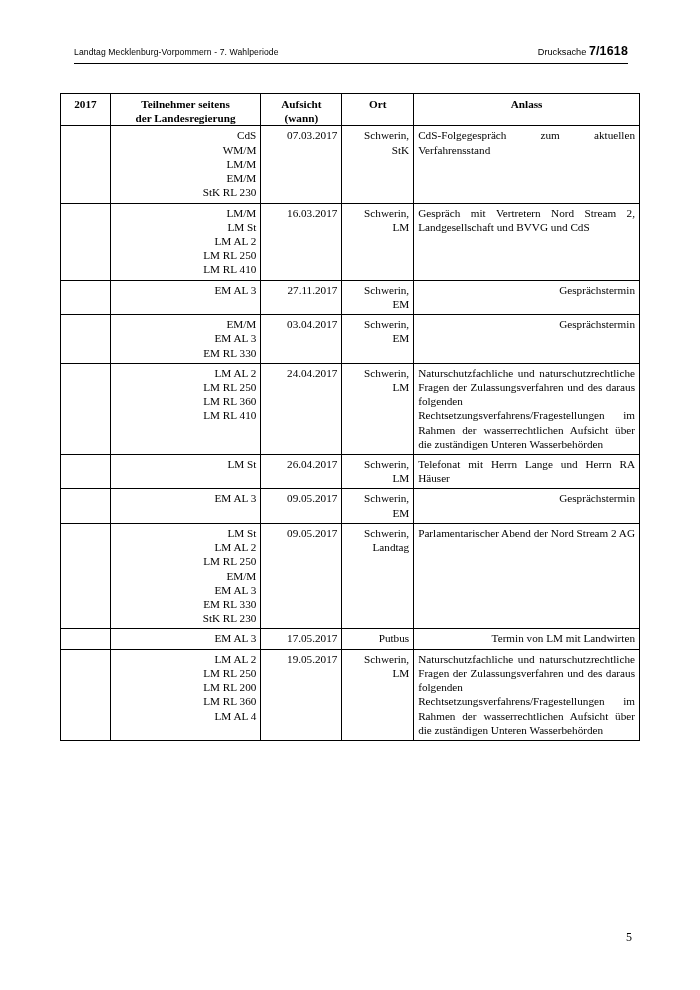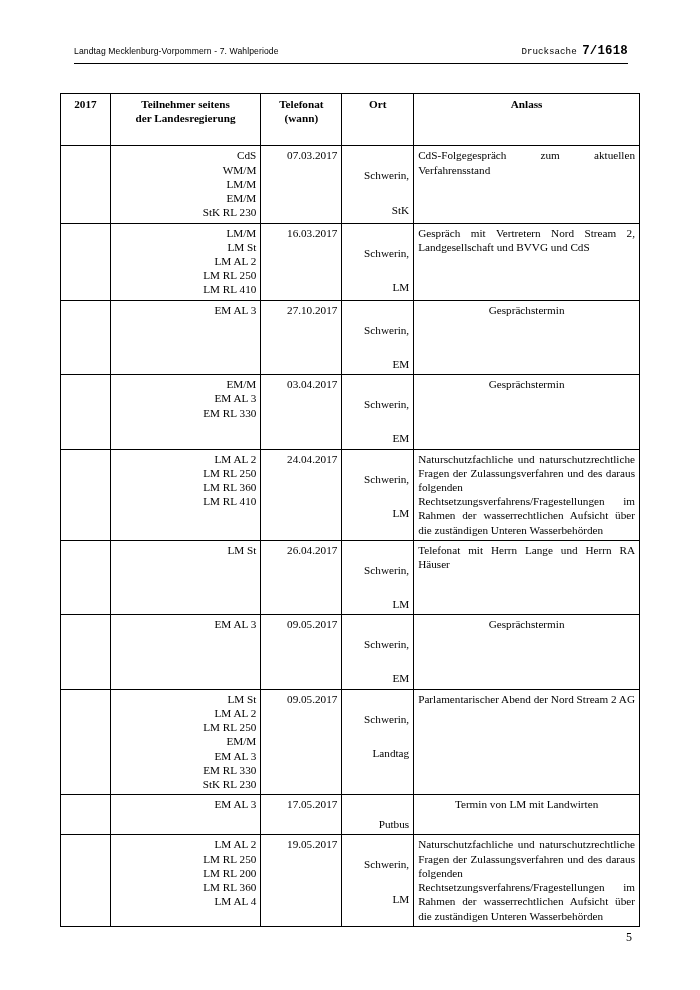--- a/index.html
+++ b/index.html
@@ -29,21 +29,20 @@
     font-family: "Liberation Sans", sans-serif;
     font-size: 8.6px;
     padding: 0 12px 0 14px;
   }
   .header-left {
     letter-spacing: 0.1px;
   }
   .header-right {
     font-size: 9.2px;
     white-space: nowrap;
-    font-family: Liberation Mono, monospace;
   }
   .header-right .ds-label {
     font-size: 9.2px;
   }
   .header-right .ds-number {
     font-size: 12.4px;
     font-weight: bold;
     letter-spacing: 0.2px;
   }
   .header-rule {
@@ -63,35 +62,35 @@
   table.doc-table td {
     border: 1px solid #000;
     vertical-align: top;
     padding: 2px 4px 3px 4px;
     line-height: 1.27;
   }
   table.doc-table thead th {
     text-align: center;
     font-weight: bold;
     padding-top: 3px;
-    padding-bottom: 20px;
+    padding-bottom: 0;
   }
   col.c-year      { width: 8.6%; }
   col.c-part      { width: 26.0%; }
   col.c-time      { width: 14.0%; }
   col.c-place     { width: 12.4%; }
   col.c-occasion  { width: 39.0%; }
 
   td.year-cell { text-align: center; }
   td.part-cell, td.time-cell, td.place-cell { text-align: right; }
   td.occasion-cell { text-align: justify; text-justify: inter-word; }
-  td.occasion-cell.nojust { text-align: center; }
+  td.occasion-cell.nojust { text-align: right; }
 
   .linelist span { display: block; white-space: nowrap; }
-  .placelist span { display: block; white-space: nowrap; margin-top: 20px; }
+  .placelist span { display: block; white-space: nowrap; }
 
   
   .page-number {
     position: absolute;
     right: 68px;
     bottom: 45px;
     font-size: 12px;
     font-family: "Liberation Serif", serif;
   }
 </style>
@@ -118,21 +117,21 @@
       <col class="c-occasion">
     </colgroup>
     <thead>
       <tr>
         <th>2017</th>
         <th>
           <div>Teilnehmer seitens</div>
           <div>der Landesregierung</div>
         </th>
         <th>
-          <div>Telefonat</div>
+          <div>Aufsicht</div>
           <div>(wann)</div>
         </th>
         <th>Ort</th>
         <th>Anlass</th>
       </tr>
     </thead>
     <tbody>
         <tr>
           <td class="year-cell"></td>
           <td class="part-cell">
@@ -173,21 +172,21 @@
           </td>
           <td class="occasion-cell">Gespräch mit Vertretern Nord Stream 2, Landgesellschaft und BVVG und CdS</td>
         </tr>
         <tr>
           <td class="year-cell"></td>
           <td class="part-cell">
             <div class="linelist">
               <span>EM AL 3</span>
             </div>
           </td>
-          <td class="time-cell">27.10.2017</td>
+          <td class="time-cell">27.11.2017</td>
           <td class="place-cell">
             <div class="placelist">
               <span>Schwerin,</span>
               <span>EM</span>
             </div>
           </td>
           <td class="occasion-cell nojust">Gesprächstermin</td>
         </tr>
         <tr>
           <td class="year-cell"></td>

